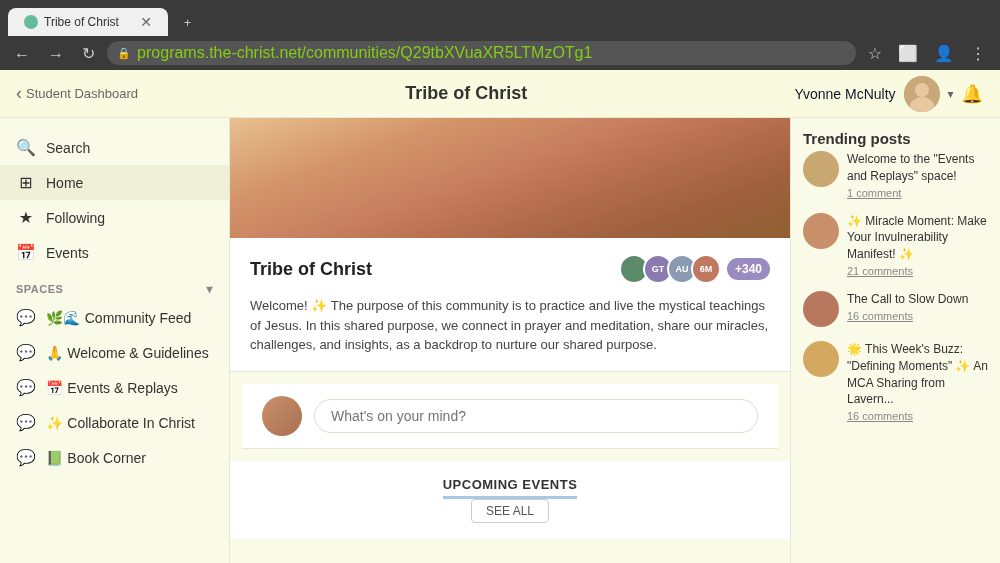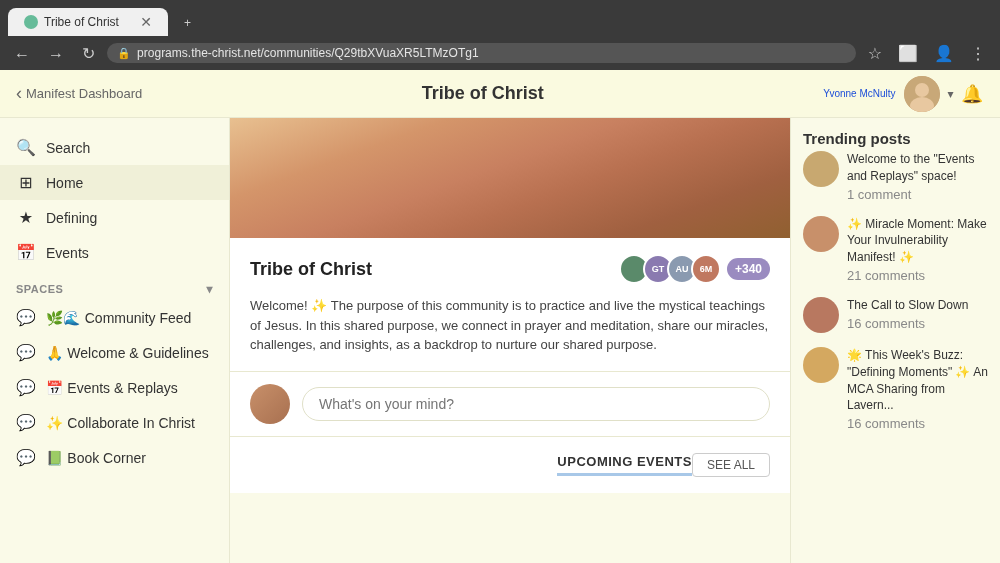--- a/index.html
+++ b/index.html
@@ -20,21 +20,21 @@
 
     
     .app { display: flex; flex-direction: column; height: 493px; background: #fafae8; }
 
     
     .top-nav { background: #fafae0; border-bottom: 1px solid #e8e8d0; height: 48px; display: flex; align-items: center; padding: 0 16px; }
     .back-link { color: #666; font-size: 13px; cursor: pointer; display: flex; align-items: center; gap: 4px; text-decoration: none; }
     .back-link::before { content: '‹'; font-size: 18px; }
     .top-nav-title { flex: 1; text-align: center; font-size: 18px; font-weight: 600; color: #333; }
     .top-nav-right { display: flex; align-items: center; gap: 8px; }
-    .user-name { font-size: 10px; color: #1d4ed8; }
+    .user-name { font-size: 14px; color: #0f172a; }
     .user-avatar { width: 36px; height: 36px; border-radius: 50%; background: #c8a87a; display: flex; align-items: center; justify-content: center; overflow: hidden; }
     .dropdown-arrow { color: #666; font-size: 12px; cursor: pointer; }
     .notification-bell { font-size: 18px; color: #666; cursor: pointer; position: relative; }
 
     
     .main-area { display: flex; flex: 1; overflow: hidden; }
 
     
     .sidebar { width: 230px; background: #fafae8; border-right: 1px solid #e8e8d0; padding: 12px 0; overflow-y: auto; flex-shrink: 0; }
     .sidebar-item { display: flex; align-items: center; gap: 10px; padding: 8px 16px; cursor: pointer; font-size: 14px; color: #333; }
@@ -58,38 +58,38 @@
     .community-card { background: white; margin: 0; padding: 16px 20px; border-bottom: 1px solid #e8e8d0; }
     .community-header { display: flex; align-items: center; justify-content: space-between; margin-bottom: 12px; }
     .community-name { font-size: 18px; font-weight: 700; color: #222; }
     .member-avatars { display: flex; align-items: center; gap: 2px; }
     .member-avatar { width: 30px; height: 30px; border-radius: 50%; border: 2px solid white; margin-left: -8px; display: flex; align-items: center; justify-content: center; font-size: 10px; font-weight: 700; color: white; }
     .member-avatar:first-child { margin-left: 0; }
     .member-count { background: #9a8bc0; color: white; border-radius: 12px; padding: 4px 8px; font-size: 12px; font-weight: 600; margin-left: 4px; }
     .community-desc { font-size: 13px; color: #444; line-height: 1.5; }
 
     
-    .post-box { background: white; margin: 0; padding: 12px 20px; border-bottom: 1px solid #e8e8d0; display: flex; align-items: center; gap: 12px; }
+    .post-box { background: white; margin: 12px; padding: 12px 20px; border-bottom: 1px solid #e8e8d0; display: flex; align-items: center; gap: 12px; }
     .post-avatar { width: 40px; height: 40px; border-radius: 50%; background: #a87856; flex-shrink: 0; }
     .post-input { flex: 1; border: 1px solid #e0e0c8; border-radius: 20px; padding: 8px 16px; font-size: 14px; color: #999; background: white; outline: none; cursor: text; }
 
     
     .upcoming-events { background: white; padding: 16px 20px; }
-    .upcoming-header { display: flex; align-items: center; justify-content: flex-end; }
+    .upcoming-header { display: flex; align-items: center; justify-content: space-between; flex-direction: column; }
     .upcoming-title { font-size: 13px; font-weight: 700; color: #333; text-transform: uppercase; letter-spacing: 0.5px; border-bottom: 3px solid #a8c8e8; padding-bottom: 4px; }
     .see-all-btn { border: 1px solid #ccc; border-radius: 4px; padding: 4px 14px; font-size: 12px; color: #555; cursor: pointer; background: white; }
 
     
     .right-panel { width: 210px; background: #fafae8; border-left: 1px solid #e8e8d0; padding: 12px; flex-shrink: 0; overflow-y: auto; }
     .trending-title { font-size: 15px; font-weight: 700; color: #333; margin-bottom: 4px; }
     .trending-item { display: flex; gap: 8px; margin-bottom: 14px; align-items: flex-start; }
     .trending-avatar { width: 36px; height: 36px; border-radius: 50%; flex-shrink: 0; }
     .trending-content { flex: 1; }
     .trending-post-title { font-size: 12px; color: #333; line-height: 1.4; margin-bottom: 2px; font-weight: 500; }
-    .trending-comments { font-size: 13px; color: #888; }
+    .trending-comments { font-size: 11px; color: #888; text-decoration: underline; }
 
     
     ::-webkit-scrollbar { width: 6px; }
     ::-webkit-scrollbar-track { background: transparent; }
     ::-webkit-scrollbar-thumb { background: #ccc; border-radius: 3px; }
     .av1 { background: linear-gradient(135deg, #e8a060, #c07040); }
 
     .member-av1 { background: #5a8a6a; }
     .member-av2 { background: #8a7ab0; font-size: 9px; }
     .member-av3 { background: #c07860; }
@@ -107,35 +107,35 @@
     <div class="browser-tab" style="background:none; color:#ccc; min-width:28px; border-radius:0;">
       <span>+</span>
     </div>
   </div>
   <div class="browser-toolbar">
     <button class="browser-btn">←</button>
     <button class="browser-btn">→</button>
     <button class="browser-btn">↻</button>
     <div class="address-bar">
       <span class="lock-icon">🔒</span>
-      <span style="font-size:12px; color:#e5e5e5;">programs.the-christ.net/communities/Q29tbXVuaXR5LTMzOTg1</span>
+      <span style="font-size:16px; color:#84cc16;">programs.the-christ.net/communities/Q29tbXVuaXR5LTMzOTg1</span>
     </div>
     <div class="browser-actions">
       <button class="browser-action-btn">☆</button>
       <button class="browser-action-btn">⬜</button>
       <button class="browser-action-btn">👤</button>
       <button class="browser-action-btn">⋮</button>
     </div>
   </div>
 </div>
 
 <div class="app">
 
   <div class="top-nav">
-    <a class="back-link">Manifest Dashboard</a>
+    <a class="back-link">Student Dashboard</a>
     <div class="top-nav-title">Tribe of Christ</div>
     <div class="top-nav-right">
       <span class="user-name">Yvonne McNulty</span>
       <div class="user-avatar">
         <svg width="36" height="36" viewBox="0 0 36 36">
           <circle cx="18" cy="18" r="18" fill="#c8a878"></circle>
           <circle cx="18" cy="14" r="7" fill="#e8c8a0"></circle>
           <ellipse cx="18" cy="30" rx="12" ry="9" fill="#e8c8a0"></ellipse>
         </svg>
       </div>
@@ -153,21 +153,21 @@
         <span>Search</span>
       </div>
 
       <div class="sidebar-item active">
         <span class="icon">⊞</span>
         <span>Home</span>
       </div>
 
       <div class="sidebar-item">
         <span class="icon">★</span>
-        <span>Defining</span>
+        <span>Following</span>
       </div>
 
       <div class="sidebar-item">
         <span class="icon">📅</span>
         <span>Events</span>
       </div>
 
       <div class="sidebar-section">
         <span>SPACES</span>
         <span class="chevron">▾</span>

